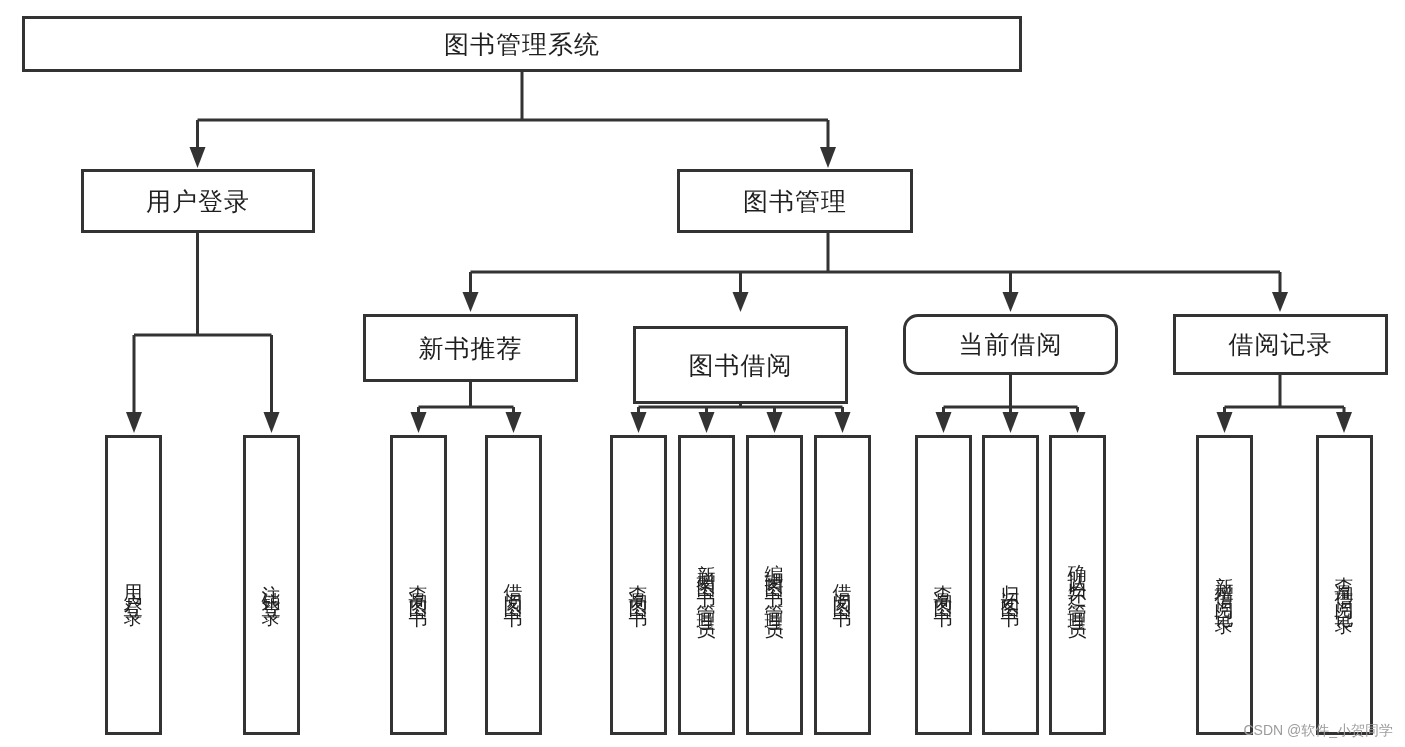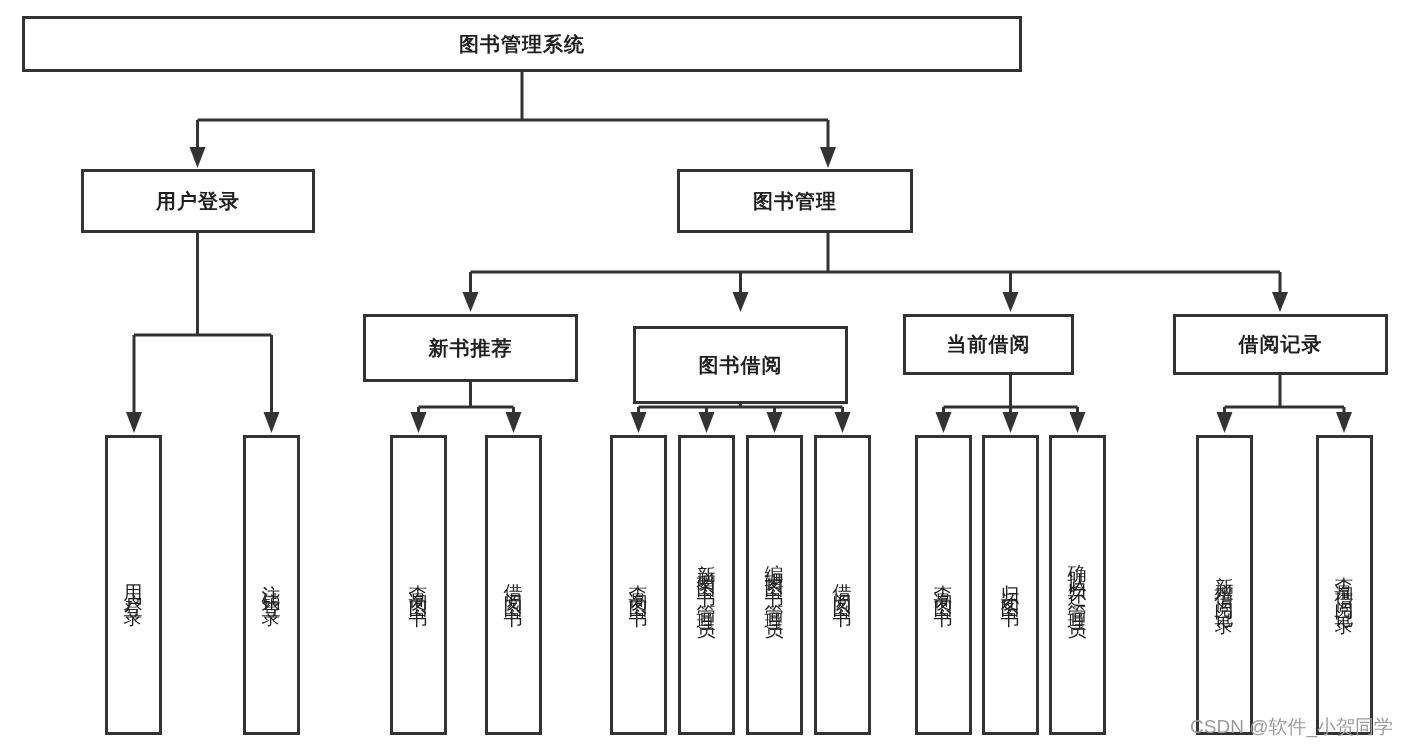--- a/index.html
+++ b/index.html
@@ -42,62 +42,61 @@
     box-sizing: border-box;
     background: var(--background);
     border: 3px solid var(--line);
     color: var(--text);
     display: flex;
     align-items: center;
     justify-content: center;
     z-index: 2;
   }
   .hbox {
-    font-size: 20px;
+    font-size: 25px;
     letter-spacing: 1px;
     white-space: nowrap;
-    font-weight: bold;
   }
   .vbox {
     width: 57px;
     height: 300px;
     top: 435px;
     font-size: 19px;
     writing-mode: vertical-rl;
     text-orientation: mixed;
     letter-spacing: 8px;
     line-height: 57px;
   }
   
   .n-root  { left: 22px;  top: 16px;  width: 1000px; height: 56px; }
   .n-login { left: 81px;  top: 169px; width: 234px;  height: 64px; }
   .n-mgmt  { left: 677px; top: 169px; width: 236px;  height: 64px; }
   .n-l3a   { left: 363px; top: 314px; width: 215px;  height: 68px; }
   .n-l3b   { left: 633px; top: 326px; width: 215px;  height: 78px; }
-  .n-l3c   { left: 903px; top: 314px; width: 171px;  height: 61px; }
+  .n-l3c   { left: 903px; top: 314px; width: 215px;  height: 61px; border-radius: 15px; }
   .n-l3d   { left: 1173px;top: 314px; width: 215px;  height: 61px; }
   
   .v1  { left: 105px; }
   .v2  { left: 243px; }
   .v3  { left: 390px; }
   .v4  { left: 485px; }
   .v5  { left: 610px; }
   .v6  { left: 678px; }
   .v7  { left: 746px; }
   .v8  { left: 814px; }
   .v9  { left: 915px; }
   .v10 { left: 982px; }
   .v11 { left: 1049px; }
   .v12 { left: 1196px; }
   .v13 { left: 1316px; }
   .watermark {
     position: absolute;
     right: 12px;
     bottom: 7px;
-    font-size: 19px;
+    font-size: 14px;
     color: var(--watermark);
     z-index: 3;
     white-space: nowrap;
   }
 </style>
 </head>
 <body>
 
 <div class="stage">
 

